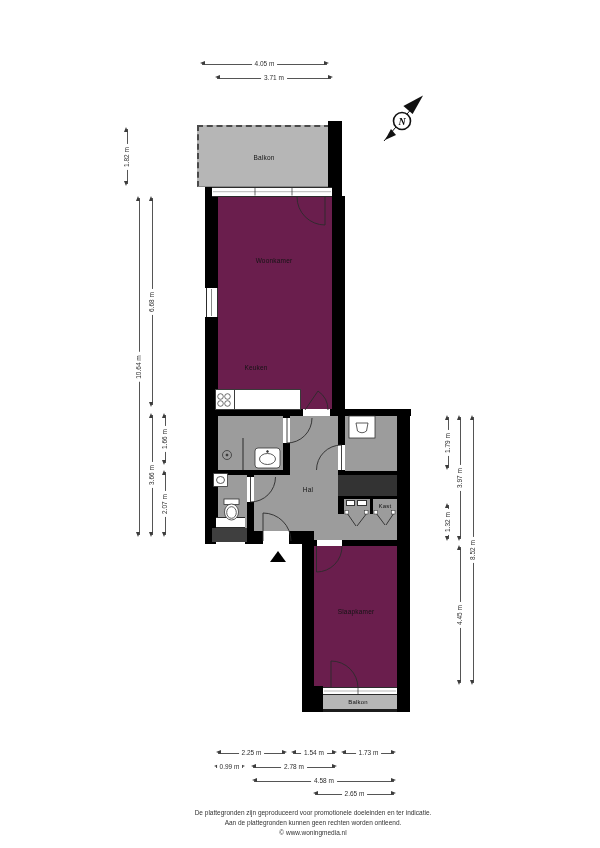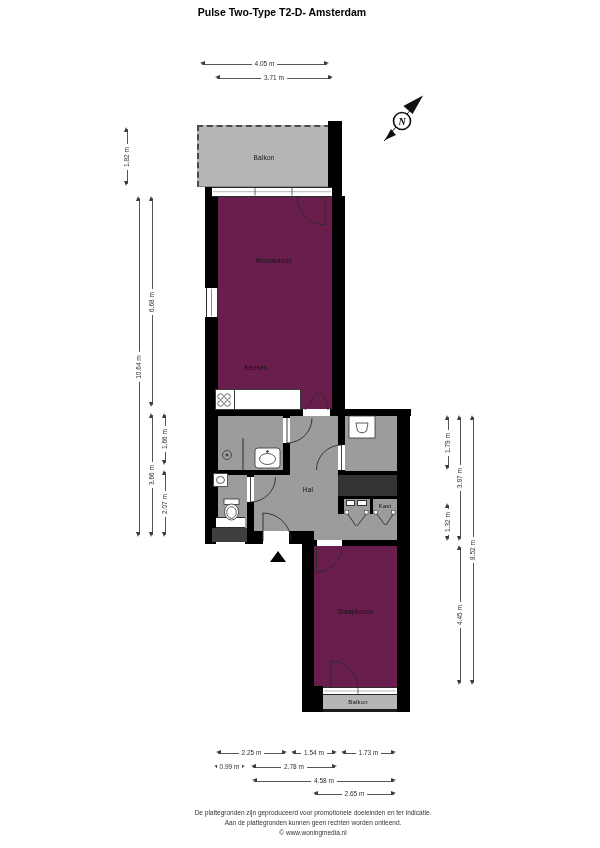--- a/index.html
+++ b/index.html
@@ -55,21 +55,20 @@
             line-height:1.1;white-space:nowrap;}
   .footer{position:absolute;left:26px;width:574px;top:808px;text-align:center;
           font-size:6.5px;line-height:10px;color:#333;}
   svg.overlay{position:absolute;left:0;top:0;pointer-events:none;}
 </style>
 </head>
 <body>
 
 <div id="canvas">
 
-  <div class="title">Pulse Two-Type T2-D- Amsterdam</div>
 
   <div class="balcony dashed" style="left:197px;top:125px;width:133px;height:62px;"></div>
   <div class="floor-purple" style="left:218px;top:196px;width:114px;height:214px;"></div>
   <div class="floor-gray" style="left:218px;top:415px;width:179px;height:125px;"></div>
   <div class="floor-purple" style="left:314px;top:546px;width:83px;height:141px;"></div>
   <div class="balcony" style="left:323px;top:695px;width:74px;height:14px;"></div>
 
   <div>
     <i class="wall" style="left:328px;top:121px;width:14px;height:76px;"></i>
     <i class="wall" style="left:205px;top:187px;width:13px;height:101px;"></i>

